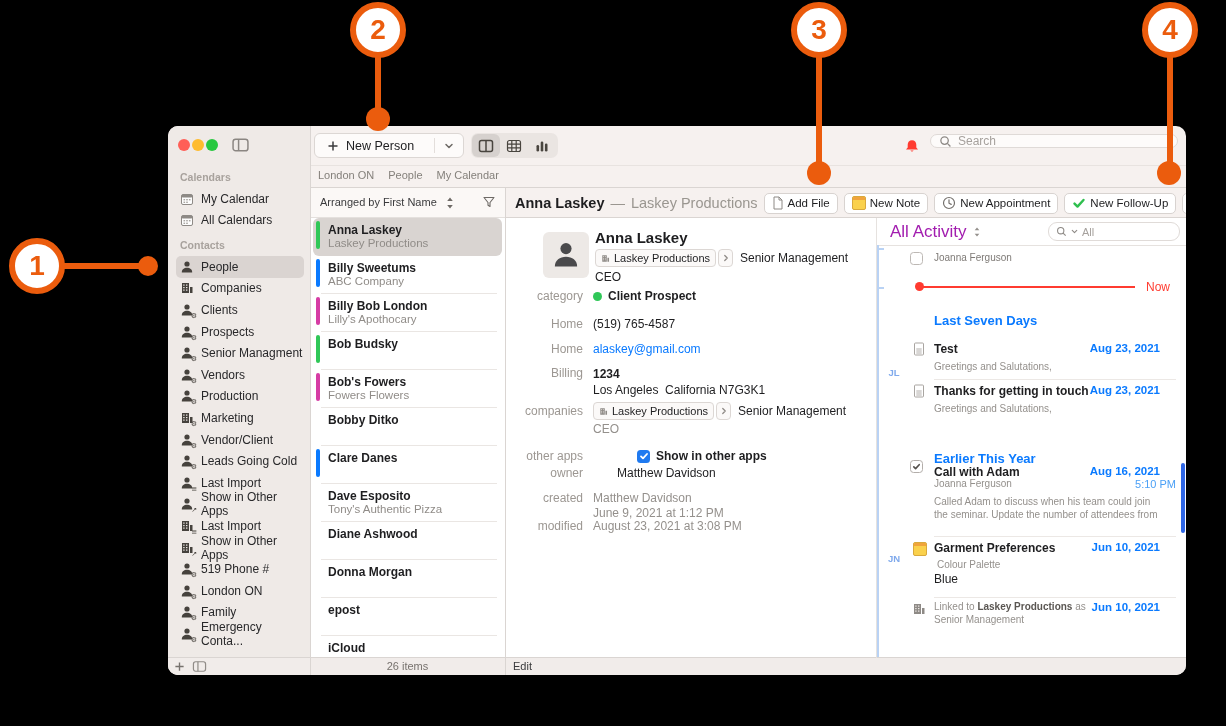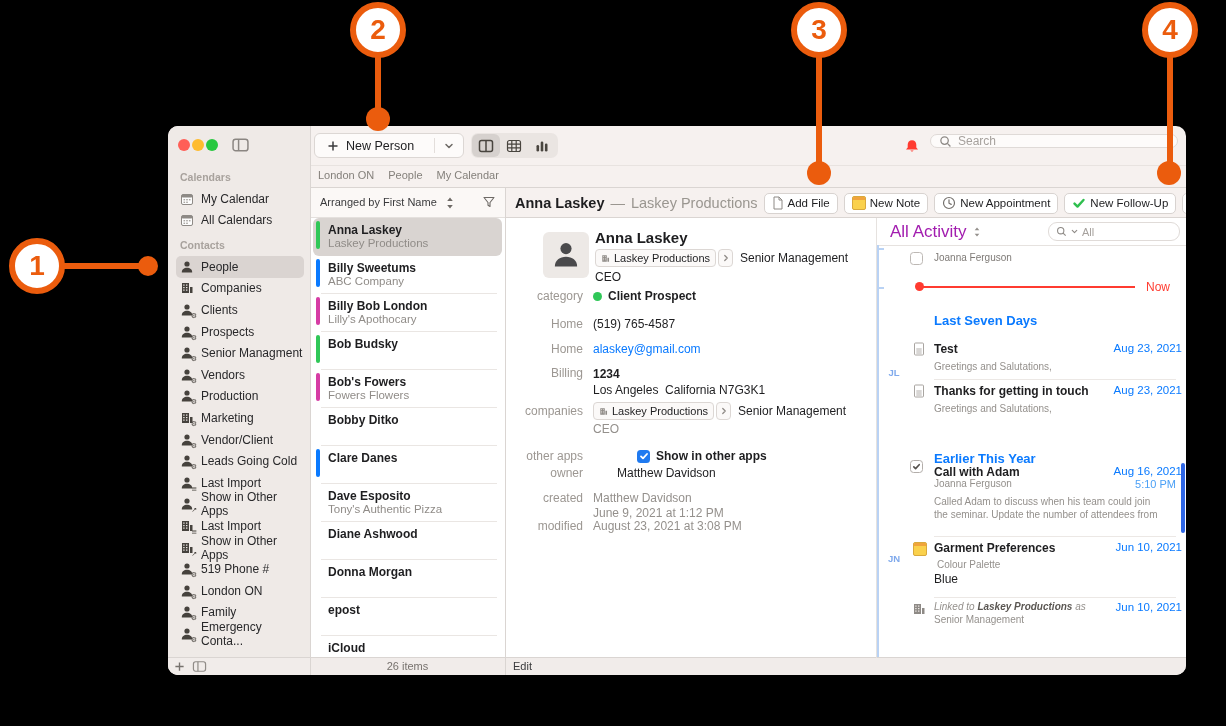--- a/index.html
+++ b/index.html
@@ -63,21 +63,21 @@
   .activity{position:absolute;left:709px;top:92px;width:309px;height:440px;background:#FFFFFF;}
   .act-hdr{position:absolute;left:0;top:0;width:309px;height:27px;display:flex;align-items:center;}
   .scope{position:absolute;left:171px;top:4px;width:132px;height:19px;border:1px solid #E0DBD8;border-radius:9px;
          display:flex;align-items:center;padding:0 7px;box-sizing:border-box;gap:3px;}
   .timeline{position:absolute;left:0;top:27px;bottom:0;width:2px;background:#B9D2F4;}
   .tick{position:absolute;left:0;width:7px;height:2px;background:#B9D2F4;}
   .month{position:absolute;left:6px;width:22px;text-align:center;font-size:9.5px;font-weight:bold;color:#7FA9EC;}
   .sechead{position:absolute;left:57px;font-size:13px;font-weight:bold;color:#0A7AFF;}
   .atitle{position:absolute;left:57px;font-size:12px;font-weight:bold;color:#1E1E20;white-space:nowrap;}
   .asub{position:absolute;left:57px;font-size:10px;color:#94908C;white-space:nowrap;}
-  .adate{position:absolute;right:4px;font-size:11.5px;font-weight:normal;color:#0A7AFF;text-align:left;}
+  .adate{position:absolute;right:26px;font-size:11.5px;font-weight:bold;color:#0A7AFF;text-align:left;}
   .atime{position:absolute;right:10px;font-size:11px;color:#4BA0F6;text-align:right;}
   .asep{position:absolute;left:57px;right:10px;height:1px;background:#ECE8E5;}
   .docic{position:absolute;left:36px;width:12px;height:14px;color:#A9A5A1;}
   .sticky{position:absolute;width:12px;height:12px;background:#FAD14C;border-radius:2px;overflow:hidden;border:0.5px solid #D9A93C;}
   .sticky::before{content:"";position:absolute;left:0;top:0;right:0;height:3px;background:#F0A43C;}
   
   .status{position:absolute;left:0;bottom:0;width:1018px;height:17px;background:#F1ECEA;border-top:1px solid #DAD5D2;
           font-size:11px;color:#77726E;}
   
   .co-circle{position:absolute;width:44px;height:44px;border:6px solid #EB5C0D;background:#fff;border-radius:50%;
@@ -623,21 +623,21 @@
     <span class="sticky abs" style="left:36px;top:324px;"></span>
     <span class="atitle" style="top:323px;">Garment Preferences</span>
     <span class="adate" style="top:323px;">Jun 10, 2021</span>
     <span class="asub" style="left:60px;top:341px;">Colour Palette</span>
     <span class="atitle" style="top:354px;font-weight:normal;">Blue</span>
     <div class="asep" style="top:379px;"></div>
 
     <svg class="abs" style="left:35px;top:384px;color:#8E8A86" width="14" height="14">
         <use href="#i-bldg"></use>
       </svg>
-    <span class="asub" style="top:383px;font-style:italic;"><span>Linked to</span> <b style="color:#5A5652">Laskey Productions</b> <span>as</span></span>
+    <span class="asub" style="top:383px;"><span>Linked to</span> <b style="color:#5A5652">Laskey Productions</b> <span>as</span></span>
     <span class="adate" style="top:383px;">Jun 10, 2021</span>
     <span class="asub" style="top:396px;">Senior Management</span>
   </div>
 
   <div class="status">
     <svg class="abs" style="left:6px;top:3px;color:#77726E" width="11" height="11">
         <use href="#i-plus"></use>
       </svg>
     <svg class="abs" style="left:24px;top:2px;color:#918C88" width="15" height="13">
         <use href="#i-panel"></use>

